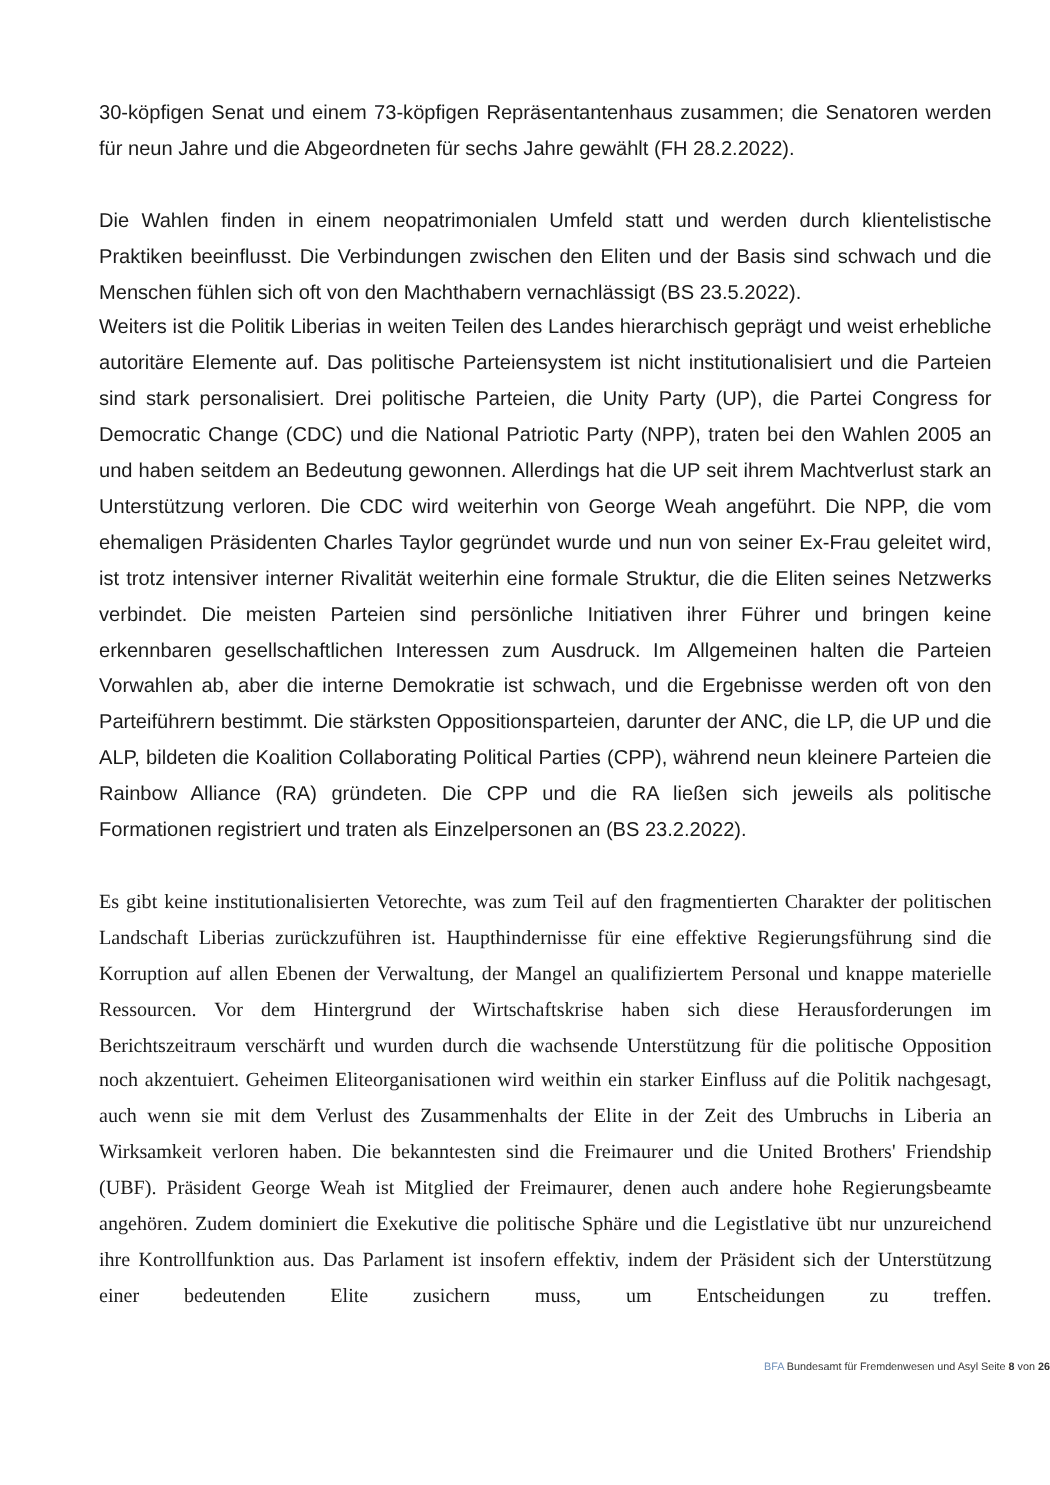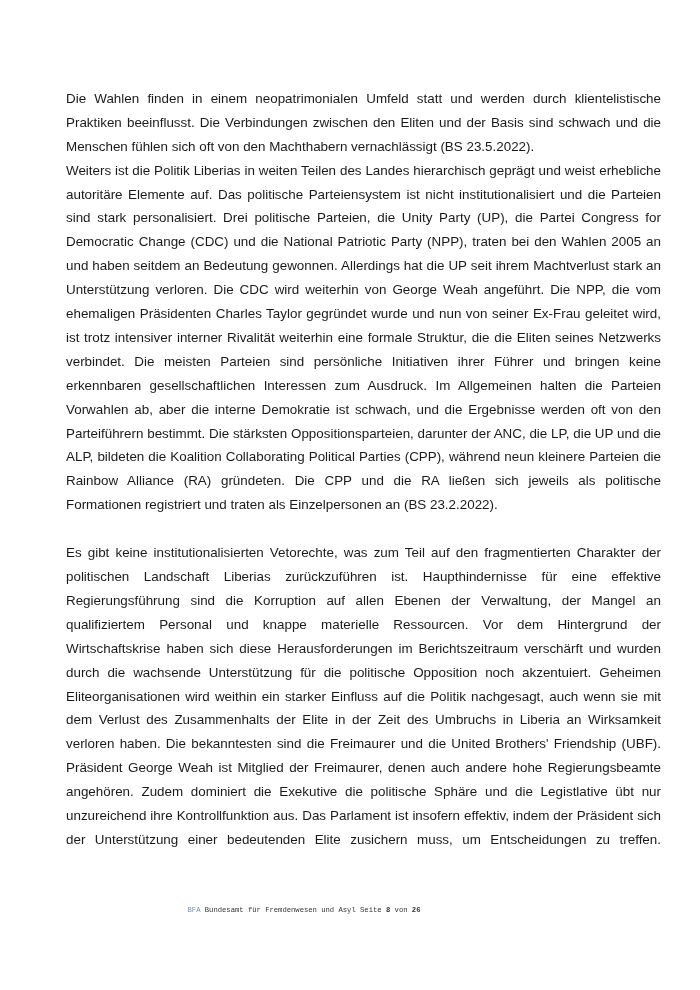--- a/index.html
+++ b/index.html
@@ -5,33 +5,34 @@
   html, body { margin: 0; padding: 0; background: #ffffff; }
   body { width: 700px; height: 990px; position: relative; overflow: hidden; }
   .page {
     position: absolute; left: 66px; top: 63px; width: 595px;
     font-family: "Liberation Sans", sans-serif;
     font-size: 13.4px; line-height: 23.9px; color: #1a1a1a;
   }
   .para { margin: 0; text-align: justify; }
   .gap { height: 23.9px; }
   .footer {
-    position: absolute; left: 0; width: 608px; top: 906px;
-    text-align: center;
-    font-family: Liberation Mono, monospace;
+    position: absolute; left: 0; width: 700px; top: 906px;
+    text-align: right;
+    font-family: Liberation Sans, sans-serif;
     font-size: 7.2px; color: #333333;
   }
   .footer .brand { color: #6f8fb8; }
   .footer .num { font-weight: bold; }
-  .justify-full { text-align-last: justify; }
+  .justify-full { text-align-last: justify; font-family: Liberation Serif, serif; }
 </style>
 </head>
 <body>
 
 <div class="page">
+  <p class="para">30-köpfigen Senat und einem 73-köpfigen Repräsentantenhaus zusammen; die Senatoren werden für neun Jahre und die Abgeordneten für sechs Jahre gewählt (FH 28.2.2022).</p>
   <div class="gap"></div>
   <p class="para">Die Wahlen finden in einem neopatrimonialen Umfeld statt und werden durch klientelistische Praktiken beeinflusst. Die Verbindungen zwischen den Eliten und der Basis sind schwach und die Menschen fühlen sich oft von den Machthabern vernachlässigt (BS 23.5.2022).</p>
   <p class="para">Weiters ist die Politik Liberias in weiten Teilen des Landes hierarchisch geprägt und weist erhebliche autoritäre Elemente auf. Das politische Parteiensystem ist nicht institutionalisiert und die Parteien sind stark personalisiert. Drei politische Parteien, die Unity Party (UP), die Partei Congress for Democratic Change (CDC) und die National Patriotic Party (NPP), traten bei den Wahlen 2005 an und haben seitdem an Bedeutung gewonnen. Allerdings hat die UP seit ihrem Machtverlust stark an Unterstützung verloren. Die CDC wird weiterhin von George Weah angeführt. Die NPP, die vom ehemaligen Präsidenten Charles Taylor gegründet wurde und nun von seiner Ex-Frau geleitet wird, ist trotz intensiver interner Rivalität weiterhin eine formale Struktur, die die Eliten seines Netzwerks verbindet. Die meisten Parteien sind persönliche Initiativen ihrer Führer und bringen keine erkennbaren gesellschaftlichen Interessen zum Ausdruck. Im Allgemeinen halten die Parteien Vorwahlen ab, aber die interne Demokratie ist schwach, und die Ergebnisse werden oft von den Parteiführern bestimmt. Die stärksten Oppositionsparteien, darunter der ANC, die LP, die UP und die ALP, bildeten die Koalition Collaborating Political Parties (CPP), während neun kleinere Parteien die Rainbow Alliance (RA) gründeten. Die CPP und die RA ließen sich jeweils als politische Formationen registriert und traten als Einzelpersonen an (BS 23.2.2022).</p>
   <div class="gap"></div>
   <p class="para justify-full">Es gibt keine institutionalisierten Vetorechte, was zum Teil auf den fragmentierten Charakter der politischen Landschaft Liberias zurückzuführen ist. Haupthindernisse für eine effektive Regierungsführung sind die Korruption auf allen Ebenen der Verwaltung, der Mangel an qualifiziertem Personal und knappe materielle Ressourcen. Vor dem Hintergrund der Wirtschaftskrise haben sich diese Herausforderungen im Berichtszeitraum verschärft und wurden durch die wachsende Unterstützung für die politische Opposition noch akzentuiert. Geheimen Eliteorganisationen wird weithin ein starker Einfluss auf die Politik nachgesagt, auch wenn sie mit dem Verlust des Zusammenhalts der Elite in der Zeit des Umbruchs in Liberia an Wirksamkeit verloren haben. Die bekanntesten sind die Freimaurer und die United Brothers' Friendship (UBF). Präsident George Weah ist Mitglied der Freimaurer, denen auch andere hohe Regierungsbeamte angehören. Zudem dominiert die Exekutive die politische Sphäre und die Legistlative übt nur unzureichend ihre Kontrollfunktion aus. Das Parlament ist insofern effektiv, indem der Präsident sich der Unterstützung einer bedeutenden Elite zusichern muss, um Entscheidungen zu treffen.</p>
 </div>
 
 <div class="footer">
   <span class="brand">BFA</span><span> Bundesamt für Fremdenwesen und Asyl Seite </span><span class="num">8</span><span> von </span><span class="num">26</span>
 </div>

